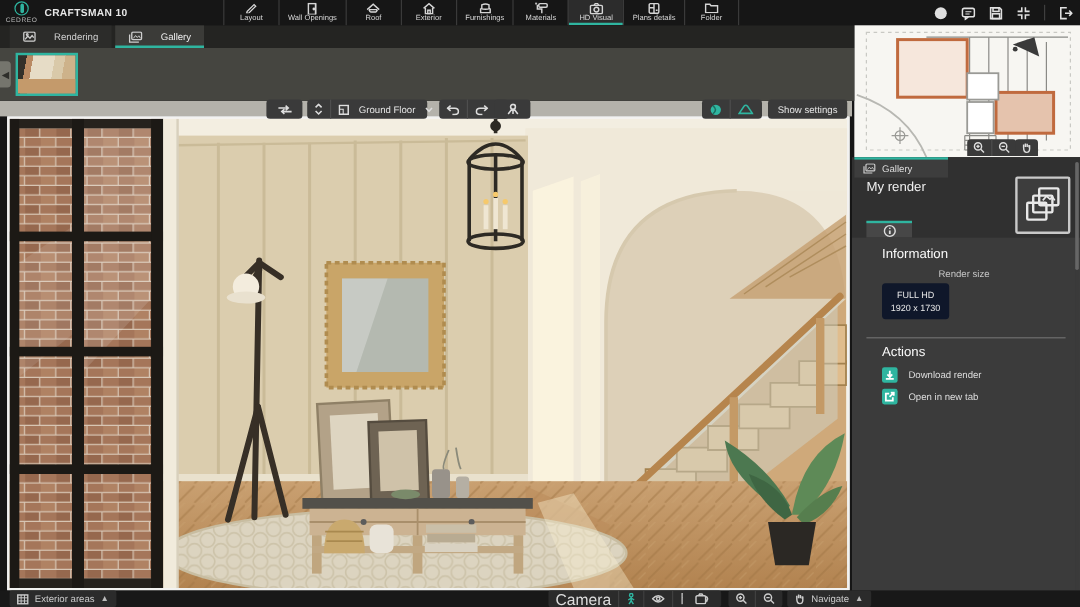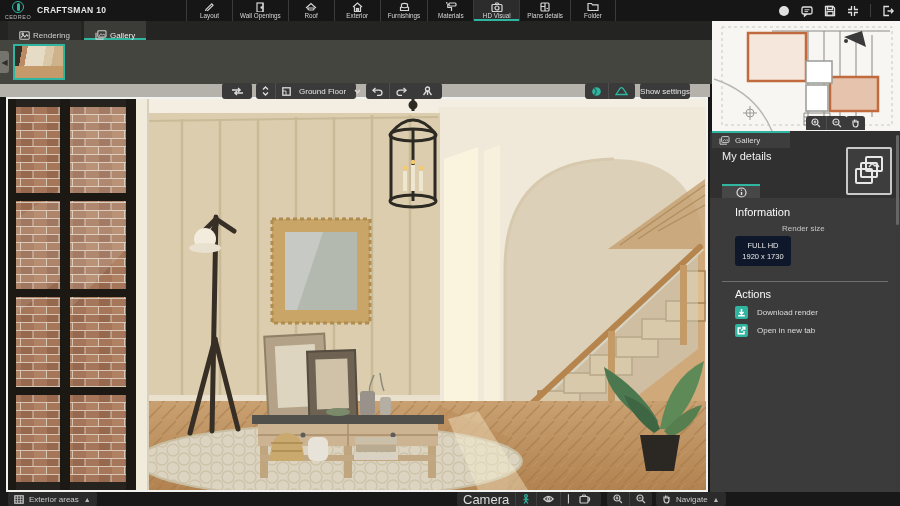--- a/index.html
+++ b/index.html
@@ -27,21 +27,21 @@
   .menu-item.active { background:#2c2c2c; box-shadow: inset 0 -2px 0 #2fb5a0; }
   .menu-item svg { stroke:#d5d5d5; fill:none; stroke-width:1.2; }
   .topbar-icons { position:absolute; right:6px; top:0; height:21px; display:flex; align-items:center; gap:11px; }
   .tb-icon { width:12px; height:12px; display:flex; align-items:center; justify-content:center; cursor:pointer; }
   .tb-icon svg { stroke:#e0e0e0; fill:none; stroke-width:1.3; }
   .tb-sep { width:1px; height:13px; background:#3f3f3f; }
 
   
   .viewtabs { position:absolute; left:0; top:21px; width:712px; height:19px; background:#242422;
     display:flex; align-items:stretch; padding-left:8px; z-index:20; }
-  .vtab { display:flex; align-items:flex-end; gap:3px; padding:0 11px; font-size:8px; color:#cfcfcf;
+  .vtab { display:flex; align-items:center; gap:15px; padding:0 11px; font-size:8px; color:#cfcfcf;
     background:#2c2c2a; margin-right:3px; cursor:pointer; }
   .vtab.active { background:#3b3b38; box-shadow: inset 0 -2px 0 #2fb5a0; color:#eee; }
   .vtab svg { stroke:#cfcfcf; fill:none; stroke-width:1.2; }
 
   
   .thumbstrip { position:absolute; left:0; top:40px; width:712px; height:44px; background:#454540; z-index:20; }
   .collapse-handle { position:absolute; left:0; top:11px; width:9px; height:22px; background:#75756d;
     border-radius:0 3px 3px 0; color:#2e2e2a; font-size:8px; display:flex; align-items:center;
     justify-content:center; cursor:pointer; }
   .thumb { position:absolute; left:13px; top:4px; width:52px; height:36px; border:2px solid #2fb5a0;
@@ -332,21 +332,21 @@
           <path d="M3 2 Q7.5 5.5 3 9" stroke="#1c6e61" fill="none"></path>
         </svg>
     </div>
     <div class="seg">
       <svg width="13" height="10" viewBox="0 0 13 10">
           <path d="M1 8.5 L5 2.5 Q6.5 0.8 8 2.5 L12 8.5 Z"></path>
         </svg>
     </div>
   </div>
 
-  <div class="fgroup" style="left:640px; width:50px;">
+  <div class="fgroup" style="left:640px; width:66px;">
     <div class="seg" style="width:100%; gap:3px;">
       <svg width="11" height="8" viewBox="0 0 11 8">
           <path d="M0.8 4 Q5.5 -1.5 10.2 4 Q5.5 9.5 0.8 4 Z"></path>
           <circle cx="5.5" cy="4" r="1.4"></circle>
         </svg>
       <span class="lbl" style="margin:0 2px;">Show settings</span>
       <svg width="6" height="4" viewBox="0 0 7 5">
           <path d="M1 1 L3.5 3.8 L6 1"></path>
         </svg>
     </div>
@@ -588,21 +588,21 @@
 
   <div class="panel">
     <div class="panel-tab">
       <svg width="11" height="9" viewBox="0 0 13 11">
           <rect x="3" y="0.8" width="9" height="7" rx="1"></rect>
           <path d="M1 3 L1 10 L9.5 10"></path>
           <path d="M4.5 6.5 L6.5 4 L8 5.8 L9.5 4.2 L11 6.5" stroke-width="0.9"></path>
         </svg>
       <span>Gallery</span>
     </div>
-    <div class="panel-title">My details</div>
+    <div class="panel-title">My render</div>
     <div class="big-icon">
       <svg width="30" height="32" viewBox="0 0 30 32">
         <rect x="2" y="14" width="16" height="14" rx="1"></rect>
         <rect x="7" y="8" width="16" height="14" rx="1"></rect>
         <rect x="12" y="2" width="16" height="14" rx="1"></rect>
         <path d="M15 12 L18 8.5 L21 11 L23 9 L25 12" stroke-width="1.4"></path>
       </svg>
     </div>
     <div class="info-tab">
       <svg width="11" height="11" viewBox="0 0 11 11">

